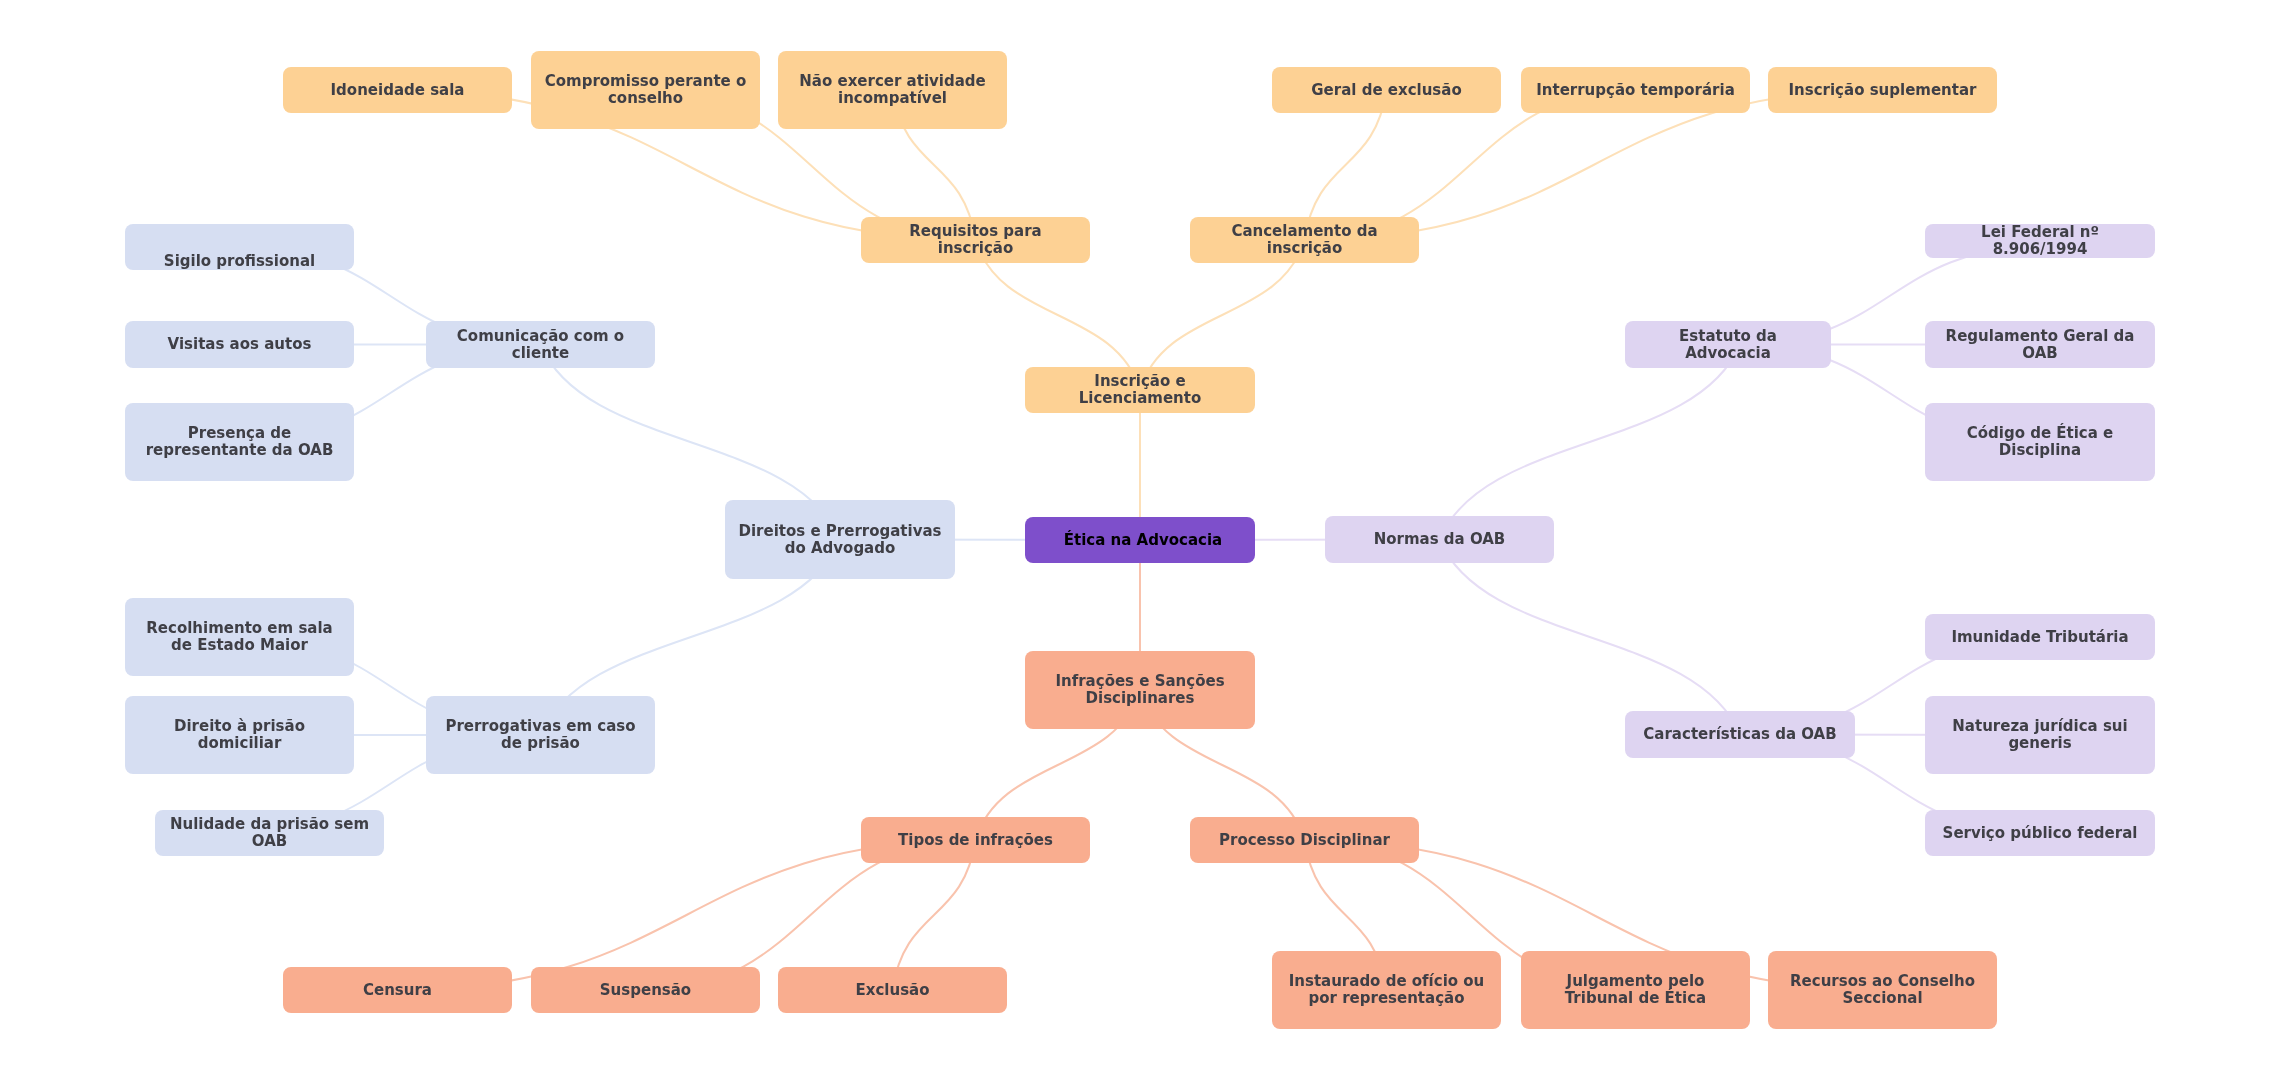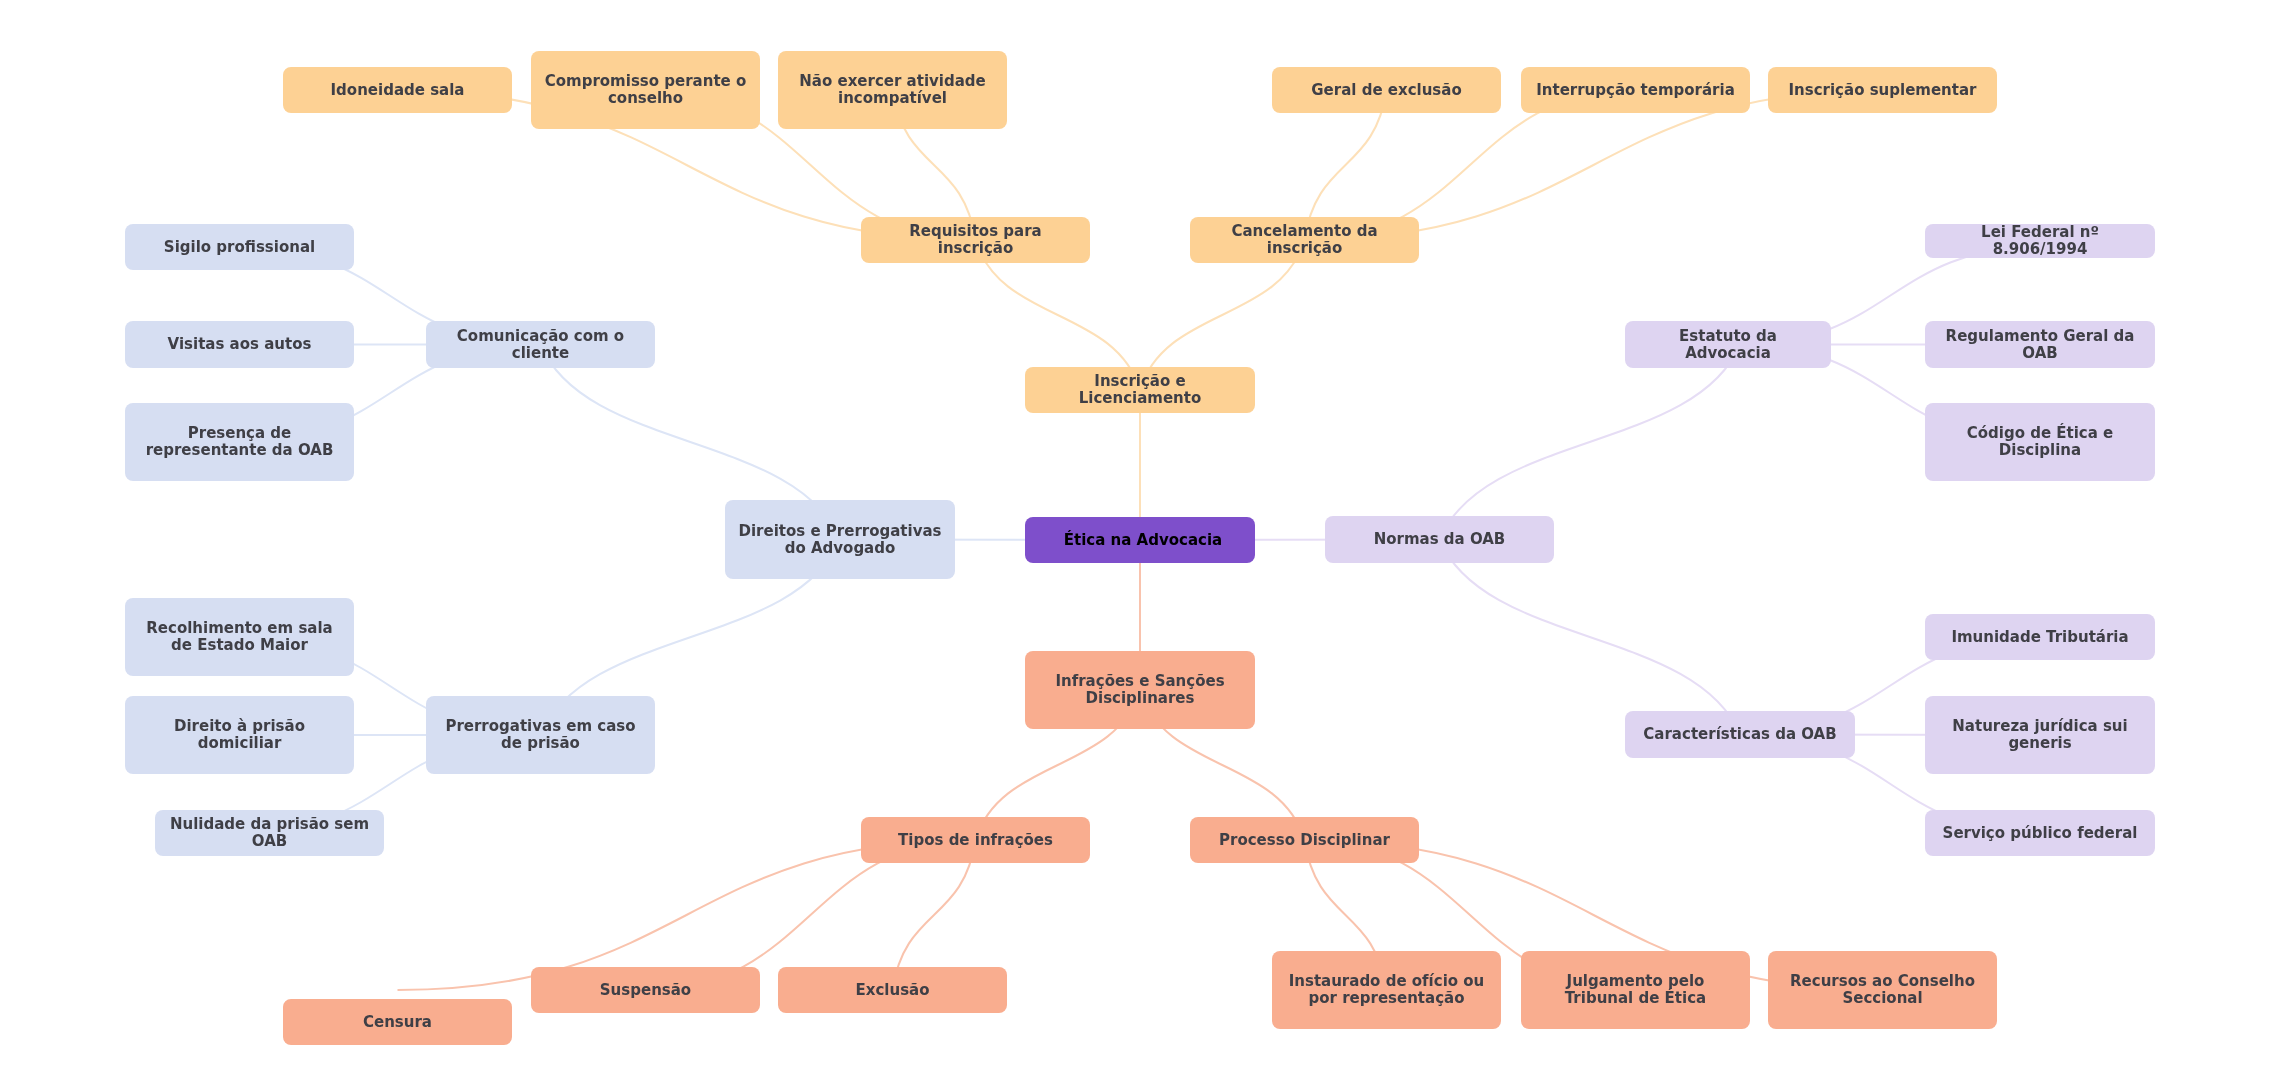--- a/index.html
+++ b/index.html
@@ -90,21 +90,21 @@
 <div class="node c-orange" id="n-suplementar" style="left:1768px;top:67px;width:229px;height:46px;">
     <span>Inscrição suplementar</span>
   </div>
 
 <div class="node c-blue" id="n-direitos" style="left:725px;top:500px;width:230px;height:79px;">
     <span>Direitos e Prerrogativas do Advogado</span>
   </div>
 <div class="node c-blue" id="n-comunicacao" style="left:426px;top:321px;width:229px;height:47px;">
     <span>Comunicação com o cliente</span>
   </div>
-<div class="node c-blue" id="n-sigilo" style="left:125px;top:224px;width:229px;height:46px;">
+<div class="node c-blue" id="n-sigilo" style="left:125px;top:224px;width:229px;height:46px;align-items:flex-end;">
     <span>Sigilo profissional</span>
   </div>
 <div class="node c-blue" id="n-visitas" style="left:125px;top:321px;width:229px;height:47px;">
     <span>Visitas aos autos</span>
   </div>
 <div class="node c-blue" id="n-presenca" style="left:125px;top:403px;width:229px;height:78px;">
     <span>Presença de representante da OAB</span>
   </div>
 <div class="node c-blue" id="n-prerrogativas" style="left:426px;top:696px;width:229px;height:78px;">
     <span>Prerrogativas em caso de prisão</span>
@@ -146,21 +146,21 @@
 <div class="node c-purple" id="n-servico" style="left:1925px;top:810px;width:230px;height:46px;">
     <span>Serviço público federal</span>
   </div>
 
 <div class="node c-salmon" id="n-infracoes" style="left:1025px;top:651px;width:230px;height:78px;">
     <span>Infrações e Sanções Disciplinares</span>
   </div>
 <div class="node c-salmon" id="n-tipos" style="left:861px;top:817px;width:229px;height:46px;">
     <span>Tipos de infrações</span>
   </div>
-<div class="node c-salmon" id="n-censura" style="left:283px;top:967px;width:229px;height:46px;margin-top:32px;">
+<div class="node c-salmon" id="n-censura" style="left:283px;top:967px;width:229px;height:46px;">
     <span>Censura</span>
   </div>
 <div class="node c-salmon" id="n-suspensao" style="left:531px;top:967px;width:229px;height:46px;">
     <span>Suspensão</span>
   </div>
 <div class="node c-salmon" id="n-exclusao" style="left:778px;top:967px;width:229px;height:46px;">
     <span>Exclusão</span>
   </div>
 <div class="node c-salmon" id="n-processo" style="left:1190px;top:817px;width:229px;height:46px;">
     <span>Processo Disciplinar</span>

